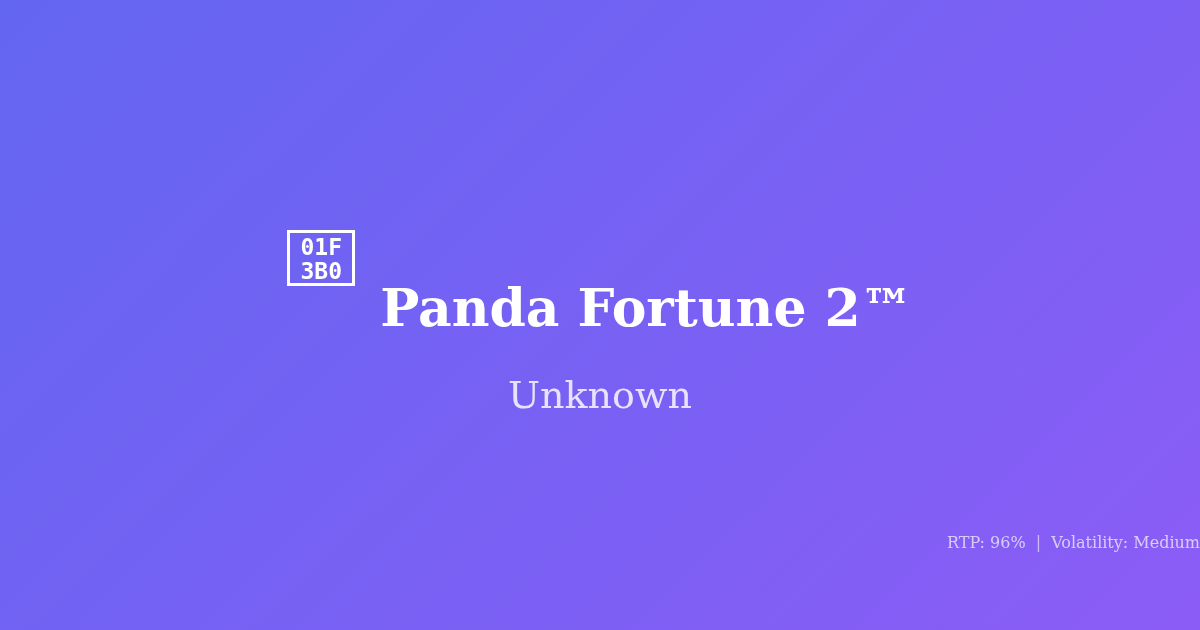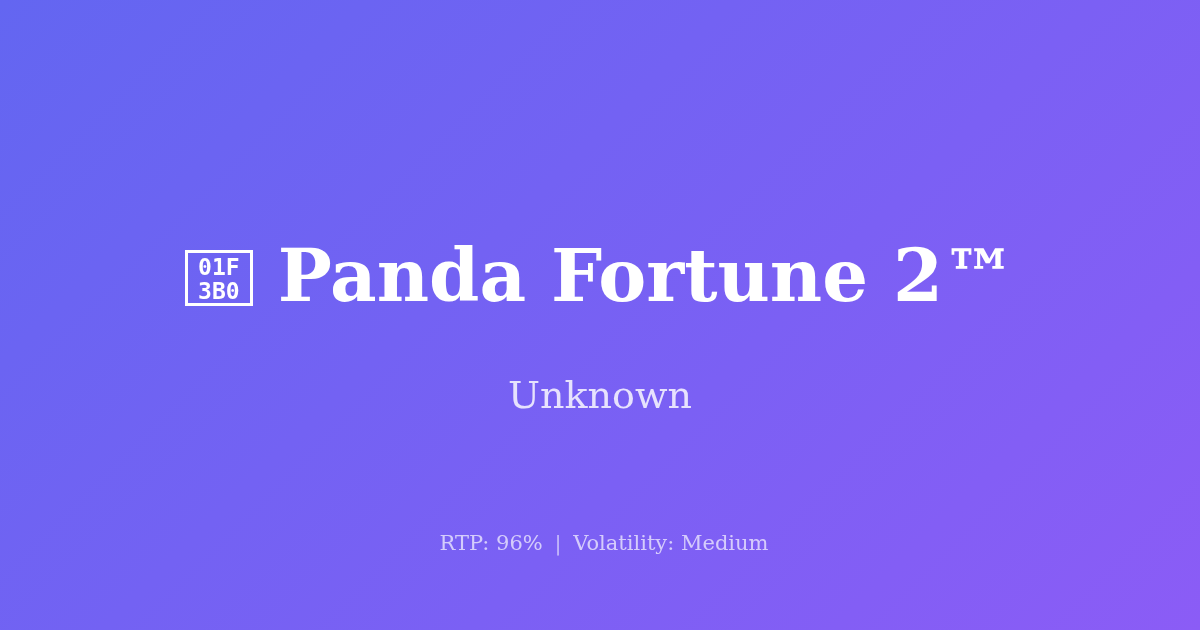--- a/index.html
+++ b/index.html
@@ -32,21 +32,21 @@
 
   
   .title-row {
     position: absolute;
     left: 0;
     right: 0;
     top: 228px;
     height: 96px;
     display: flex;
     flex-direction: row;
-    align-items: center;
+    align-items: flex-start;
     justify-content: center;
     gap: 25px;
     padding: 0 40px;
     box-sizing: border-box;
   }
 
   
   .tofu-emoji {
     flex: 0 0 auto;
     width: 68px;
@@ -71,21 +71,21 @@
     color: #FFFFFF;
     line-height: 24px;
     display: block;
     white-space: pre;
   }
 
   .game-title {
     flex: 0 0 auto;
     font-family: "DejaVu Serif", "Liberation Serif", serif;
     font-weight: 700;
-    font-size: 72px;
+    font-size: 52px;
     line-height: 90px;
     color: #FFFFFF;
     white-space: nowrap;
     letter-spacing: 0px;
   }
 
   
   .provider {
     position: absolute;
     left: 0;
@@ -100,24 +100,24 @@
     white-space: nowrap;
     margin-top: 8px;
   }
 
   
   .stats {
     position: absolute;
     left: 8px;
     right: 0;
     top: 528px;
-    text-align: center;
+    text-align: right;
     font-family: "DejaVu Serif", "Liberation Serif", serif;
     font-weight: 400;
-    font-size: 21px;
+    font-size: 16px;
     line-height: 30px;
     color: rgba(255, 255, 255, 0.68);
     white-space: nowrap;
   }
 
   .stats .sep {
     padding: 0 5px;
     color: rgba(255, 255, 255, 0.58);
   }
 </style>

